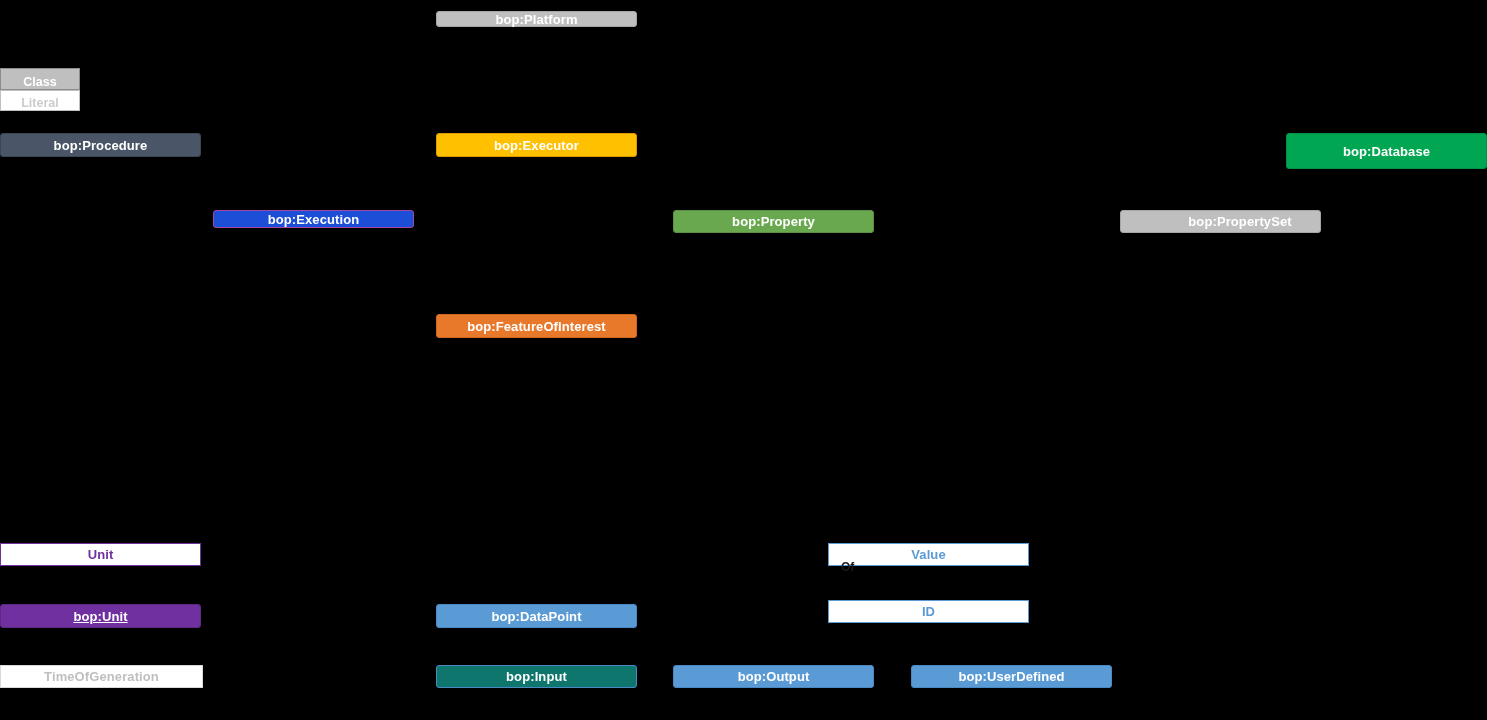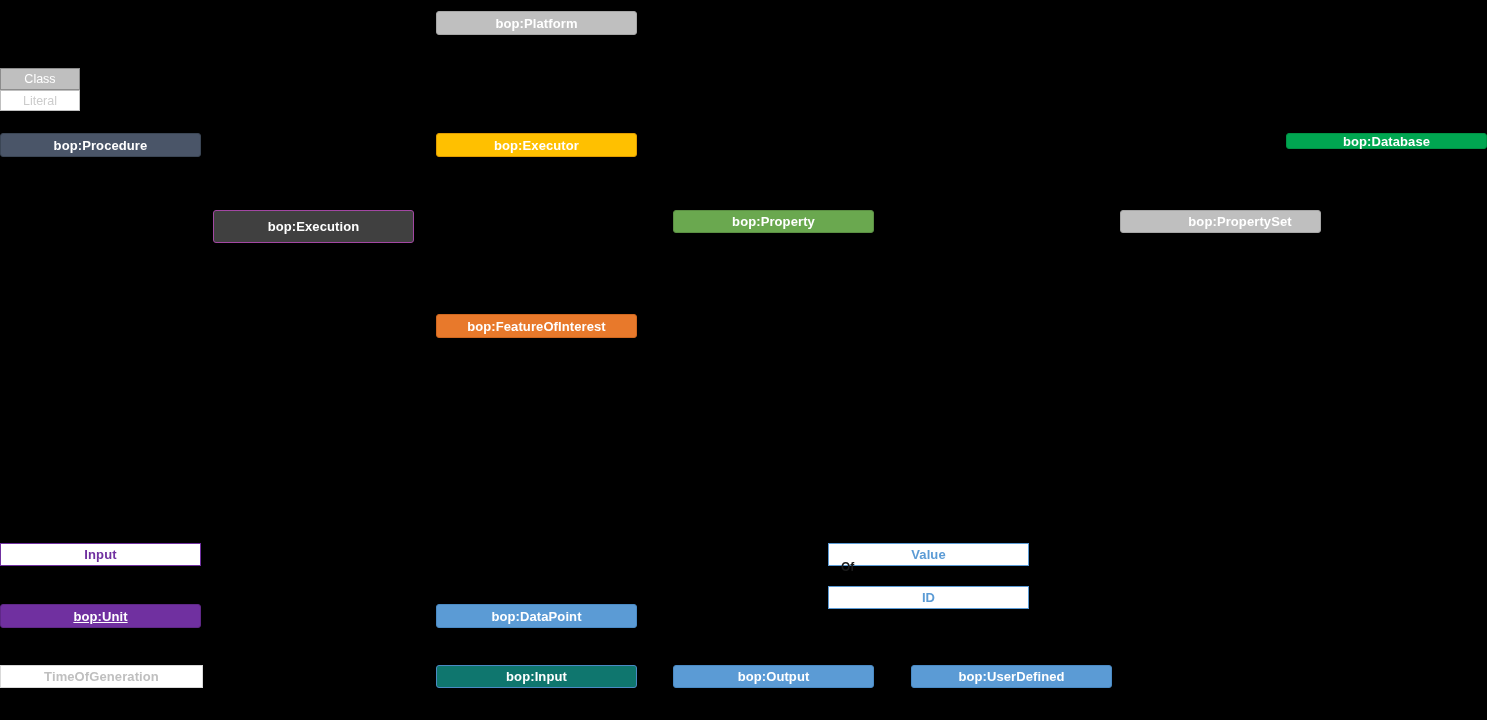--- a/index.html
+++ b/index.html
@@ -39,23 +39,23 @@
   
   .node.lit {
     background: #ffffff;
     border-radius: 0;
   }
   
   .legend-item {
     position: absolute;
     box-sizing: border-box;
     display: flex;
-    align-items: center;
+    align-items: flex-end;
     justify-content: center;
-    font-weight: normal;
+    font-weight: bold;
     font-size: 12.5px;
     border-style: solid;
     border-width: 1px;
     white-space: nowrap;
     user-select: none;
   }
   .edge-label {
     position: absolute;
     font-size: 12px;
     font-weight: bold;
@@ -83,51 +83,51 @@
 
   <div>
     <div class="legend-item" style="left: 0px; top: 68px; width: 80px; height: 22px; background: rgb(191, 191, 191); border-color: rgb(140, 140, 140); color: rgb(255, 255, 255);">
       <span>Class</span>
     </div>
     <div class="legend-item" style="left: 0px; top: 90px; width: 80px; height: 21px; background: rgb(255, 255, 255); border-color: rgb(191, 191, 191); color: rgb(204, 204, 204);">
       <span>Literal</span>
     </div>
   </div>
 
-  <div class="node cls" style="left: 436px; top: 11px; width: 201px; height: 24px; background: rgb(191, 191, 191); border-color: rgb(166, 166, 166); color: rgb(255, 255, 255);">
+  <div class="node cls" style="left: 436px; top: 11px; width: 201px; height: 16px; background: rgb(191, 191, 191); border-color: rgb(166, 166, 166); color: rgb(255, 255, 255);">
     <span>bop:Platform</span>
   </div>
   <div class="node cls" style="left: 0px; top: 133px; width: 201px; height: 24px; background: rgb(74, 85, 104); border-color: rgb(59, 70, 85); color: rgb(255, 255, 255);">
     <span>bop:Procedure</span>
   </div>
   <div class="node cls" style="left: 436px; top: 133px; width: 201px; height: 24px; background: rgb(255, 192, 0); border-color: rgb(224, 155, 0); color: rgb(255, 255, 255);">
     <span>bop:Executor</span>
   </div>
-  <div class="node cls" style="left: 1286px; top: 133px; width: 201px; height: 16px; background: rgb(0, 166, 81); border-color: rgb(0, 146, 69); color: rgb(255, 255, 255);">
+  <div class="node cls" style="left: 1286px; top: 133px; width: 201px; height: 36px; background: rgb(0, 166, 81); border-color: rgb(0, 146, 69); color: rgb(255, 255, 255);">
     <span>bop:Database</span>
   </div>
-  <div class="node cls" style="left: 213px; top: 210px; width: 201px; height: 33px; background: #404040; border-color: rgb(163, 71, 163); color: rgb(255, 255, 255);">
+  <div class="node cls" style="left: 213px; top: 210px; width: 201px; height: 18px; background: #1d4ed8; border-color: rgb(163, 71, 163); color: rgb(255, 255, 255);">
     <span>bop:Execution</span>
   </div>
   <div class="node cls" style="left: 673px; top: 210px; width: 201px; height: 23px; background: rgb(106, 168, 79); border-color: rgb(91, 143, 67); color: rgb(255, 255, 255); text-align: right;">
     <span>bop:Property</span>
   </div>
   <div class="node cls" style="left: 1120px; top: 210px; width: 201px; height: 23px; background: rgb(191, 191, 191); border-color: rgb(166, 166, 166); color: rgb(255, 255, 255); padding-left: 39px;">
     <span>bop:PropertySet</span>
   </div>
   <div class="node cls" style="left: 436px; top: 314px; width: 201px; height: 24px; background: rgb(232, 121, 43); border-color: rgb(207, 103, 31); color: rgb(255, 255, 255);">
     <span>bop:FeatureOfInterest</span>
   </div>
   <div class="node lit" style="left: 0px; top: 543px; width: 201px; height: 23px; background: rgb(255, 255, 255); border-color: rgb(112, 48, 160); color: rgb(112, 48, 160);">
-    <span>Input</span>
+    <span>Unit</span>
   </div>
   <div class="node lit" style="left: 828px; top: 543px; width: 201px; height: 23px; background: rgb(255, 255, 255); border-color: rgb(91, 155, 213); color: rgb(91, 155, 213);">
     <span>Value</span>
   </div>
-  <div class="node lit" style="left: 828px; top: 586px; width: 201px; height: 23px; background: rgb(255, 255, 255); border-color: rgb(91, 155, 213); color: rgb(91, 155, 213); align-items: center;">
+  <div class="node lit" style="left: 828px; top: 600px; width: 201px; height: 23px; background: rgb(255, 255, 255); border-color: rgb(91, 155, 213); color: rgb(91, 155, 213); align-items: center;">
     <span>ID</span>
   </div>
   <div class="node cls" style="left: 0px; top: 604px; width: 201px; height: 24px; background: rgb(112, 48, 160); border-color: rgb(95, 40, 135); color: rgb(255, 255, 255); text-decoration: underline;">
     <span>bop:Unit</span>
   </div>
   <div class="node cls" style="left: 436px; top: 604px; width: 201px; height: 24px; background: rgb(91, 155, 213); border-color: rgb(74, 138, 196); color: rgb(255, 255, 255);">
     <span>bop:DataPoint</span>
   </div>
   <div class="node lit" style="left: 0px; top: 665px; width: 203px; height: 23px; background: rgb(255, 255, 255); border-color: rgb(217, 217, 217); color: rgb(191, 191, 191);">
     <span>TimeOfGeneration</span>

